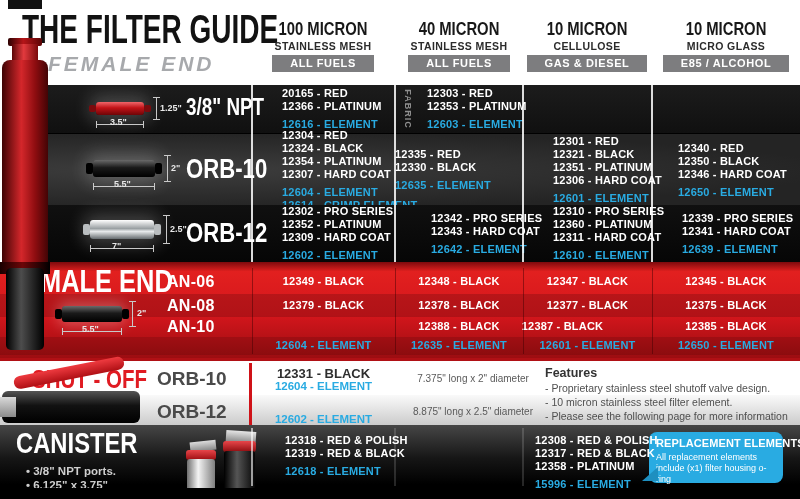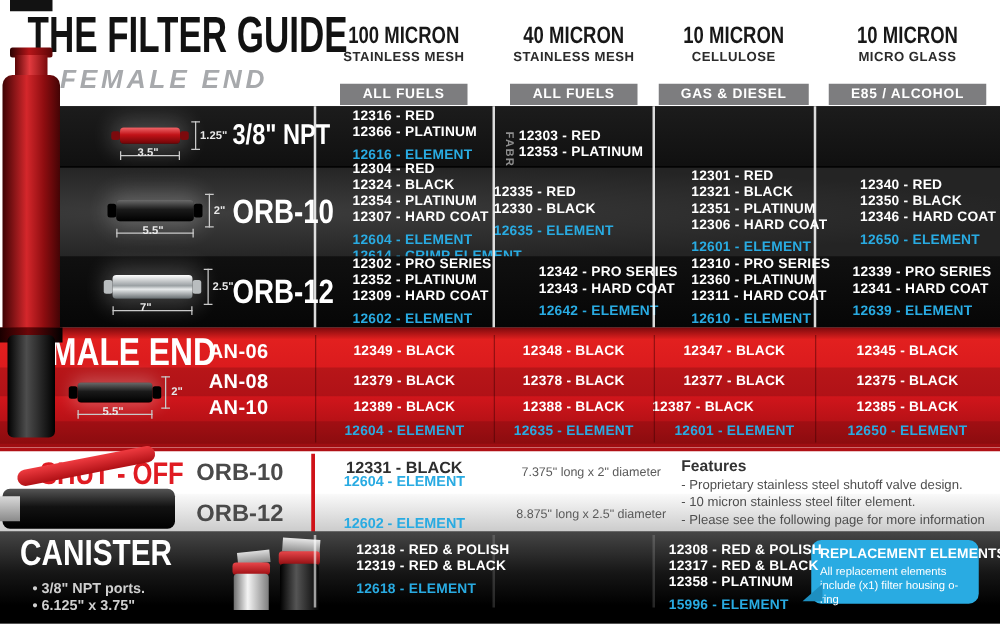--- a/index.html
+++ b/index.html
@@ -9,21 +9,21 @@
   .cond{transform:scaleX(.82);transform-origin:left center;font-weight:800;white-space:nowrap;}
 
   
   .top-tab{left:8px;top:0;width:34px;height:9px;background:#121212;}
   .title{left:22px;top:6px;font-size:40px;font-weight:800;color:#121212;letter-spacing:0;
          transform:scaleX(.70) scaleY(1.02);transform-origin:left top;white-space:nowrap;}
   .subtitle{left:48px;top:52px;font-size:21px;font-weight:800;color:#a7a9ac;letter-spacing:3px;white-space:nowrap;font-style:italic;}
   .colhead{top:18px;width:140px;text-align:center;}
   .ch-title{font-size:19px;font-weight:800;color:#181818;transform:scaleX(.78);transform-origin:center top;white-space:nowrap;letter-spacing:0;}
   .ch-sub{font-size:10.5px;font-weight:800;color:#2b2b2b;letter-spacing:.4px;margin-top:0px;white-space:nowrap;}
-  .ch-badge{display:inline-block;margin-top:15px;background:#7d7d7f;color:#fff;font-size:11px;font-weight:800;
+  .ch-badge{display:inline-block;margin-top:3px;background:#7d7d7f;color:#fff;font-size:11px;font-weight:800;
             letter-spacing:.6px;padding:2px 18px 3px;white-space:nowrap;}
 
   
   .female{left:38px;top:85px;width:762px;height:177px;background:#0d0d0d;}
   .frow{position:absolute;left:0;width:762px;}
   .frow1{background:linear-gradient(180deg,#1c1c1c,#101010);}
   .frow2{background:radial-gradient(ellipse at 18% 50%,#3d3d3d,#242424 75%);border-top:1px solid #000;border-bottom:1px solid #000;}
   .frow3{background:linear-gradient(180deg,#101010,#060606);}
   .row-label{position:absolute;color:#fff;}
   .fcell{position:absolute;top:0;display:flex;flex-direction:column;justify-content:center;}
@@ -125,25 +125,25 @@
 
   <div class="abs female" id="femaleBand">
       <div class="frow frow1" style="top: 0px; height: 48px;">
         <div class="mini m-red" style="left: 58px; top: 17px; width: 48px; height: 13px;"></div>
         <div class="dimv" style="left: 118px; top: 12px; height: 23px;"></div>
         <div class="dimlab" style="left: 122px; top: 17.5px;">1.25"</div>
         <div class="dimh" style="left: 58px; top: 39px; width: 48px;"></div>
         <div class="dimlab" style="left: 72px; top: 32px;">3.5"</div>
         <div class="row-label cond" style="left: 148px; top: 9px; font-size: 23px;">3/8" NPT</div>
         <div class="fcell" style="left: 214px; width: 143px; height: 48px; padding-left: 30px; box-sizing: border-box;">
-          <div class="part">12316 - RED</div>
+          <div class="part">20165 - RED</div>
           <div class="part">12366 - PLATINUM</div>
           <div class="elem egap" style="color: rgb(41, 171, 226);">12616 - ELEMENT</div>
         </div>
-        <div class="fcell" style="left: 357px; width: 112px; height: 48px; padding-left: 20px; box-sizing: border-box; margin-top: 16px;">
+        <div class="fcell" style="left: 357px; width: 112px; height: 48px; padding-left: 32px; box-sizing: border-box;">
           <div class="fabric">FABRIC</div>
           <div class="part">12303 - RED</div>
           <div class="part">12353 - PLATINUM</div>
           <div class="elem egap" style="color: rgb(41, 171, 226);">12603 - ELEMENT</div>
         </div>
         <div class="fcell" style="left: 485px; width: 129px; height: 48px; padding-left: 30px; box-sizing: border-box;"></div>
         <div class="fcell" style="left: 614px; width: 148px; height: 48px; padding-left: 30px; box-sizing: border-box;"></div>
       </div>
       <div class="frow frow2" style="top: 48px; height: 72px;">
         <div class="mini m-black" style="left: 55px; top: 26px; width: 62px; height: 17px;"></div>
@@ -165,21 +165,21 @@
           <div class="part">12330 - BLACK</div>
           <div class="elem egap" style="color: rgb(41, 171, 226);">12635 - ELEMENT</div>
         </div>
         <div class="fcell" style="left: 485px; width: 129px; height: 72px; padding-left: 30px; box-sizing: border-box;">
           <div class="part">12301 - RED</div>
           <div class="part">12321 - BLACK</div>
           <div class="part">12351 - PLATINUM</div>
           <div class="part">12306 - HARD COAT</div>
           <div class="elem egap" style="color: rgb(41, 171, 226);">12601 - ELEMENT</div>
         </div>
-        <div class="fcell" style="left: 614px; width: 148px; height: 72px; padding-left: 36px; box-sizing: border-box;">
+        <div class="fcell" style="left: 614px; width: 148px; height: 72px; padding-left: 26px; box-sizing: border-box;">
           <div class="part">12340 - RED</div>
           <div class="part">12350 - BLACK</div>
           <div class="part">12346 - HARD COAT</div>
           <div class="elem egap" style="color: rgb(41, 171, 226);">12650 - ELEMENT</div>
         </div>
       </div>
       <div class="frow frow3" style="top: 120px; height: 57px;">
         <div class="mini m-chrome" style="left: 52px; top: 15px; width: 64px; height: 19px;"></div>
         <div class="dimv" style="left: 128px; top: 10px; height: 29px;"></div>
         <div class="dimlab" style="left: 132px; top: 18.5px;">2.5"</div>
@@ -226,21 +226,20 @@
       <div class="mcell" style="left: 395px; width: 128px; top: 13px;">12348 - BLACK</div>
       <div class="mcell" style="left: 523px; width: 129px; top: 13px;">12347 - BLACK</div>
       <div class="mcell" style="left: 652px; width: 148px; top: 13px;">12345 - BLACK</div>
       <div class="mrow-band" style="top: 32px; height: 23px;"></div>
       <div class="an-label" style="top: 34.5px;">AN-08</div>
       <div class="mcell" style="left: 252px; width: 143px; top: 36.5px;">12379 - BLACK</div>
       <div class="mcell" style="left: 395px; width: 128px; top: 36.5px;">12378 - BLACK</div>
       <div class="mcell" style="left: 523px; width: 129px; top: 36.5px;">12377 - BLACK</div>
       <div class="mcell" style="left: 652px; width: 148px; top: 36.5px;">12375 - BLACK</div>
       <div class="an-label" style="top: 56px;">AN-10</div>
-      <div class="mcell" style="left: 252px; width: 143px; top: 58px;">12389 - BLACK</div>
       <div class="mcell" style="left: 395px; width: 128px; top: 58px;">12388 - BLACK</div>
       <div class="mcell" style="left: 498px; width: 129px; top: 58px;">12387 - BLACK</div>
       <div class="mcell" style="left: 652px; width: 148px; top: 58px;">12385 - BLACK</div>
       <div class="mrow-band" style="top: 75px; height: 18px; background: rgba(0, 0, 0, 0.12);"></div>
       <div class="mcell" style="left: 252px; width: 143px; top: 77px; color: rgb(41, 171, 226);">12604 - ELEMENT</div>
       <div class="mcell" style="left: 395px; width: 128px; top: 77px; color: rgb(41, 171, 226);">12635 - ELEMENT</div>
       <div class="mcell" style="left: 523px; width: 129px; top: 77px; color: rgb(41, 171, 226);">12601 - ELEMENT</div>
       <div class="mcell" style="left: 652px; width: 148px; top: 77px; color: rgb(41, 171, 226);">12650 - ELEMENT</div>
       <div class="mini m-black" style="left: 62px; top: 44px; width: 60px; height: 16px; box-shadow: rgba(255, 255, 255, 0.25) 0px 0px 14px 4px;"></div>
       <div class="dimv" style="left: 132px; top: 39px; height: 26px;"></div>

